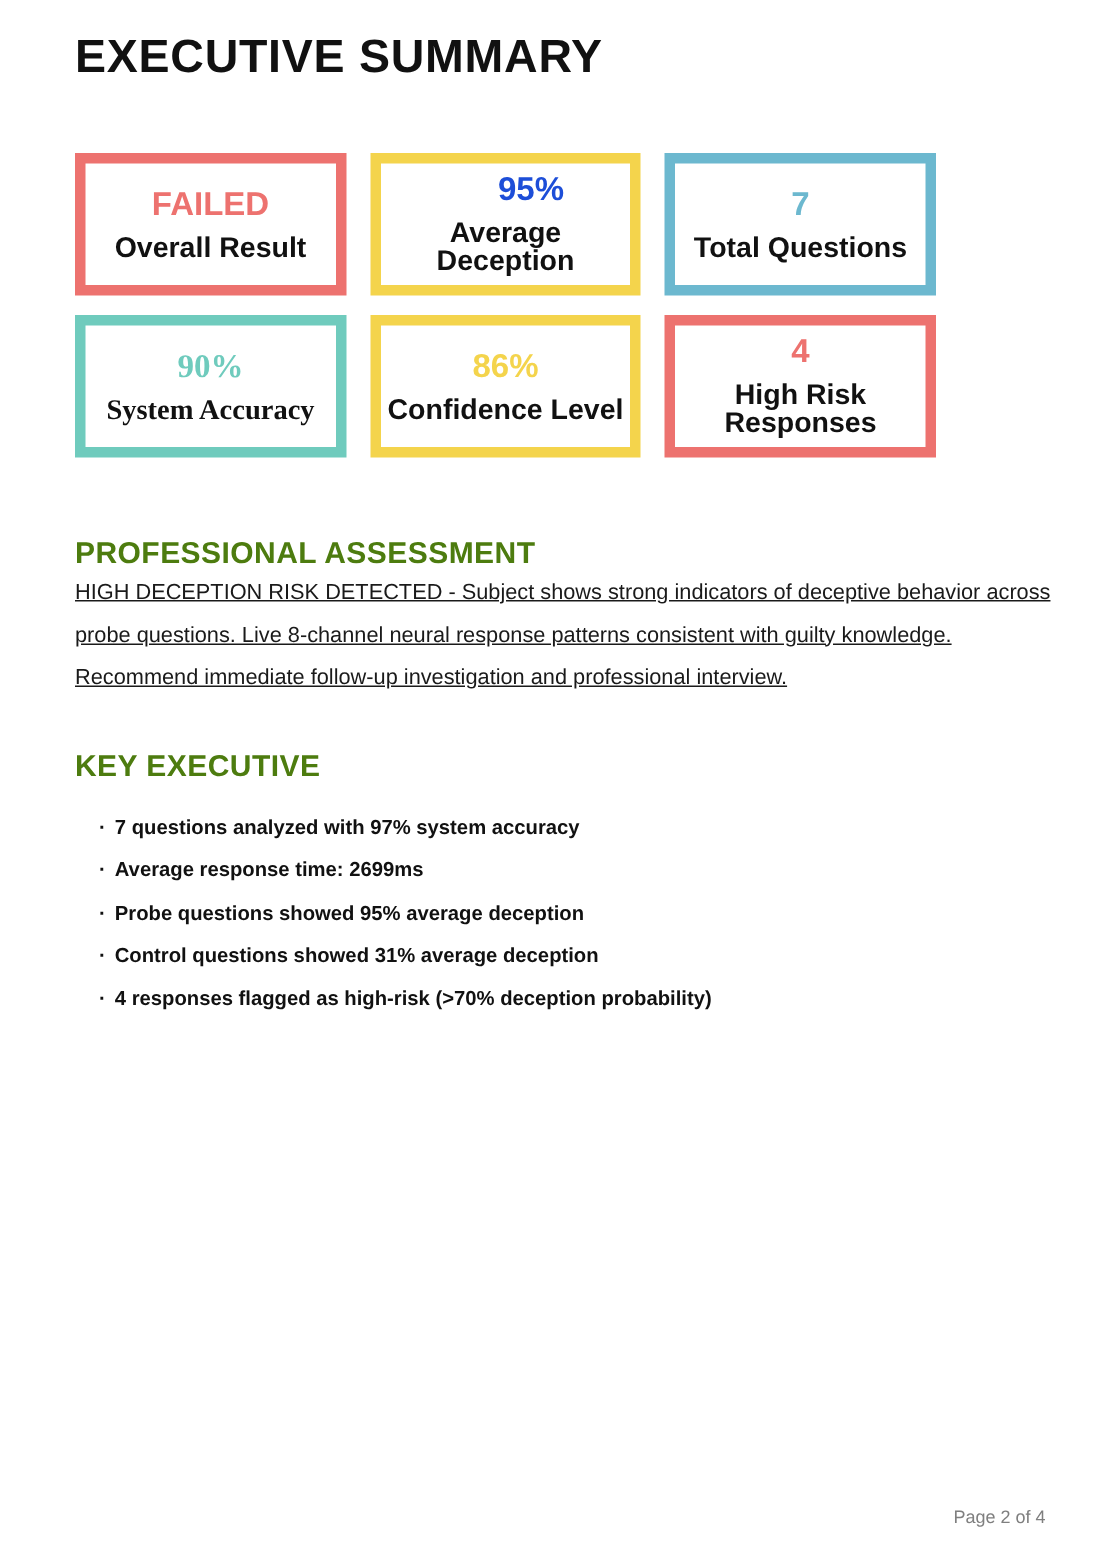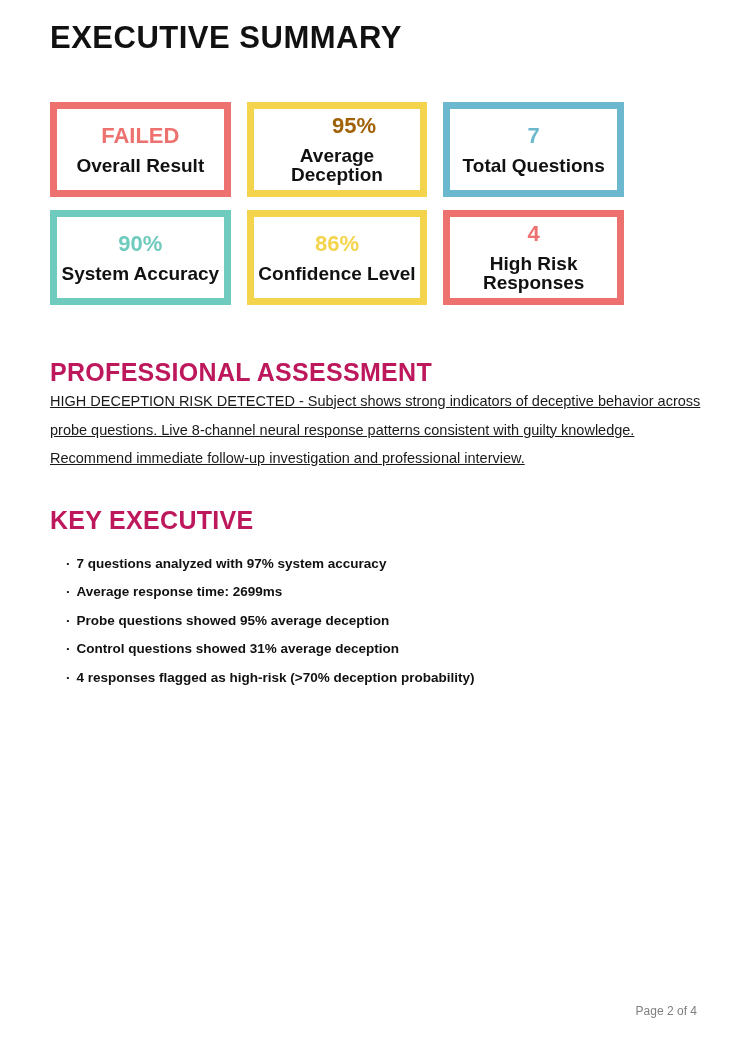--- a/index.html
+++ b/index.html
@@ -48,24 +48,24 @@
     font-weight: bold;
     line-height: 1;
   }
   .stat-label {
     font-size: 19px;
     font-weight: bold;
     color: #111111;
     line-height: 1;
   }
   .section-heading {
-    font-size: 25px;
+    font-size: 20px;
     font-weight: bold;
     letter-spacing: 0.3px;
-    color: #be185d;
+    color: #4d7c0f;
   }
   .assessment-section { margin-top: 53px; }
   .assessment-body {
     width: 656px;
     font-size: 14.5px;
     line-height: 28.5px;
     color: #1a1a1a;
     text-decoration: underline;
   }
   .findings-section { margin-top: 33px; }
@@ -100,28 +100,28 @@
   <div class="content">
 
     <h1 class="doc-title">EXECUTIVE SUMMARY</h1>
 
     <div class="stat-grid">
       <div class="stat-card" style="border-color: rgb(237, 114, 111);">
         <div class="stat-value" style="color: rgb(237, 114, 111);">FAILED</div>
         <div class="stat-label">Overall Result</div>
       </div>
       <div class="stat-card" style="border-color: rgb(244, 212, 76);">
-        <div class="stat-value" style="color: #a16207; margin-left: 34px;">95%</div>
+        <div class="stat-value" style="color: #1d4ed8; margin-left: 34px;">95%</div>
         <div class="stat-label">Average Deception</div>
       </div>
       <div class="stat-card" style="border-color: rgb(108, 184, 207);">
         <div class="stat-value" style="color: rgb(108, 184, 207);">7</div>
         <div class="stat-label">Total Questions</div>
       </div>
-      <div class="stat-card" style="border-color: rgb(111, 203, 189);">
+      <div class="stat-card" style="border-color: rgb(111, 203, 189); font-family: Liberation Serif, serif;">
         <div class="stat-value" style="color: rgb(111, 203, 189);">90%</div>
         <div class="stat-label">System Accuracy</div>
       </div>
       <div class="stat-card" style="border-color: rgb(244, 212, 76);">
         <div class="stat-value" style="color: rgb(244, 212, 76);">86%</div>
         <div class="stat-label">Confidence Level</div>
       </div>
       <div class="stat-card" style="border-color: rgb(237, 114, 111);">
         <div class="stat-value" style="color: rgb(237, 114, 111);">4</div>
         <div class="stat-label">High Risk Responses</div>

